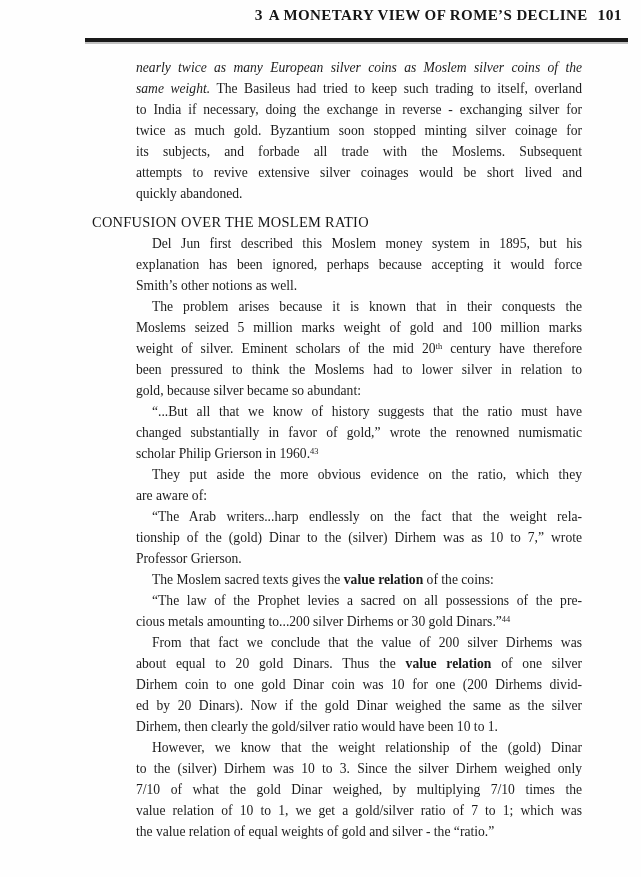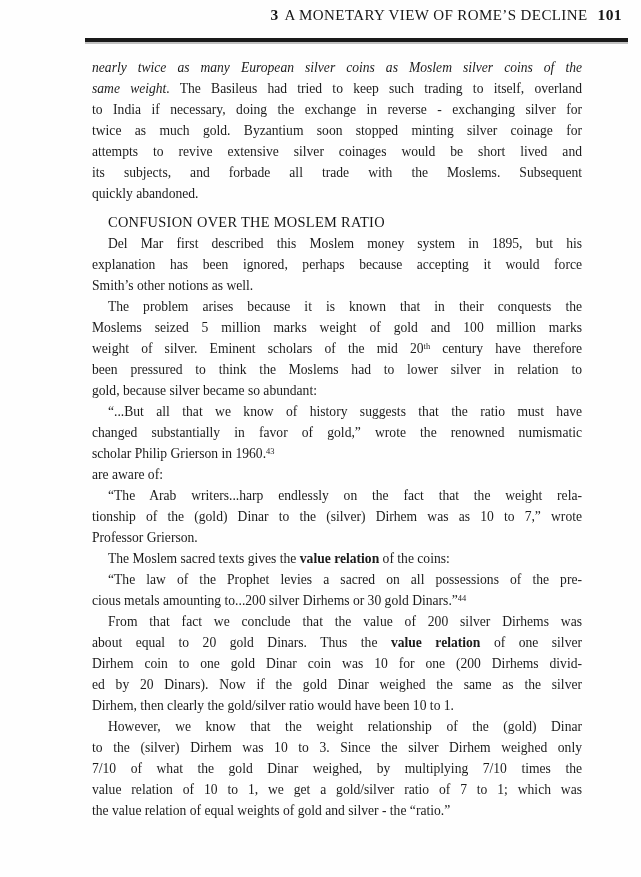--- a/index.html
+++ b/index.html
@@ -26,21 +26,21 @@
     font-size: 15px;
     letter-spacing: 0.4px;
     white-space: nowrap;
     color: #161616;
   }
   .running-header .num {
     font-weight: bold;
     font-size: 15.5px;
   }
   .running-header .title {
-    font-weight: normal;
+    font-weight: bold;
     margin: 0 10px 0 6px;
   }
   .header-rule {
     position: absolute;
     top: 38px;
     left: 85px;
     right: 13px;
     height: 4px;
     background: #1a1a1a;
     box-shadow: 0 2px 0 rgba(120,120,120,0.45);
@@ -55,79 +55,81 @@
     line-height: 21px;
   }
   .para { margin: 0; }
   .line {
     text-align: justify;
     text-align-last: justify;
     text-justify: inter-word;
     overflow: hidden;
     max-height: 21px;
     white-space: normal;
+    margin-left: 44px;
   }
   .line.last { text-align-last: left; }
   .line.indent { text-indent: 16px; }
   .i { font-style: italic; }
   .b { font-weight: bold; }
   .sup {
     font-size: 0.62em;
     position: relative;
     top: -0.45em;
     line-height: 0;
   }
   .section-heading {
     font-size: 14.4px;
     font-weight: normal;
     letter-spacing: 0.3px;
-    margin: 8px 0 0 16px;
+    margin: 8px 0 0 0;
     line-height: 21px;
     color: #161616;
   }
 </style>
 </head>
 <body>
 
 <div class="page">
 
   <div class="running-header">
     <span class="num">3</span><span class="title">A MONETARY VIEW OF ROME’S DECLINE</span><span class="num">101</span>
   </div>
   <div class="header-rule"></div>
 
   <main class="body-text">
       <div class="para">
         <div class="line"><span class="i">nearly twice as many European silver coins as Moslem silver coins of the</span></div>
         <div class="line"><span class="i">same weight.</span><span> The Basileus had tried to keep such trading to itself, overland</span></div>
         <div class="line"><span>to India if necessary, doing the exchange in reverse - exchanging silver for</span></div>
         <div class="line"><span>twice as much gold. Byzantium soon stopped minting silver coinage for</span></div>
+        <div class="line"><span>its subjects, and forbade all trade with the Moslems. Subsequent</span></div>
         <div class="line"><span>attempts to revive extensive silver coinages would be short lived and</span></div>
-        <div class="line"><span>its subjects, and forbade all trade with the Moslems. Subsequent</span></div>
         <div class="line last"><span>quickly abandoned.</span></div>
       </div>
       <h2 class="section-heading">CONFUSION OVER THE MOSLEM RATIO</h2>
       <div class="para">
-        <div class="line indent"><span>Del Mar first described this Moslem money system in 1895, but his</span></div>
+        <div class="line indent"><span>Del Jun first described this Moslem money system in 1895, but his</span></div>
         <div class="line"><span>explanation has been ignored, perhaps because accepting it would force</span></div>
         <div class="line last"><span>Smith’s other notions as well.</span></div>
       </div>
       <div class="para">
         <div class="line indent"><span>The problem arises because it is known that in their conquests the</span></div>
         <div class="line"><span>Moslems seized 5 million marks weight of gold and 100 million marks</span></div>
         <div class="line"><span>weight of silver. Eminent scholars of the mid 20</span><span class="sup">th</span><span> century have therefore</span></div>
         <div class="line"><span>been pressured to think the Moslems had to lower silver in relation to</span></div>
         <div class="line last"><span>gold, because silver became so abundant:</span></div>
       </div>
       <div class="para">
         <div class="line indent"><span>“...But all that we know of history suggests that the ratio must have</span></div>
         <div class="line"><span>changed substantially in favor of gold,” wrote the renowned numismatic</span></div>
         <div class="line last"><span>scholar Philip Grierson in 1960.</span><span class="sup">43</span></div>
       </div>
       <div class="para">
+        <div class="line indent"><span>They put aside the more obvious evidence on the ratio, which they</span></div>
         <div class="line last"><span>are aware of:</span></div>
       </div>
       <div class="para">
         <div class="line indent"><span>“The Arab writers...harp endlessly on the fact that the weight rela-</span></div>
         <div class="line"><span>tionship of the (gold) Dinar to the (silver) Dirhem was as 10 to 7,” wrote</span></div>
         <div class="line last"><span>Professor Grierson.</span></div>
       </div>
       <div class="para">
         <div class="line indent last"><span>The Moslem sacred texts gives the </span><span class="b">value relation</span><span> of the coins:</span></div>
       </div>

